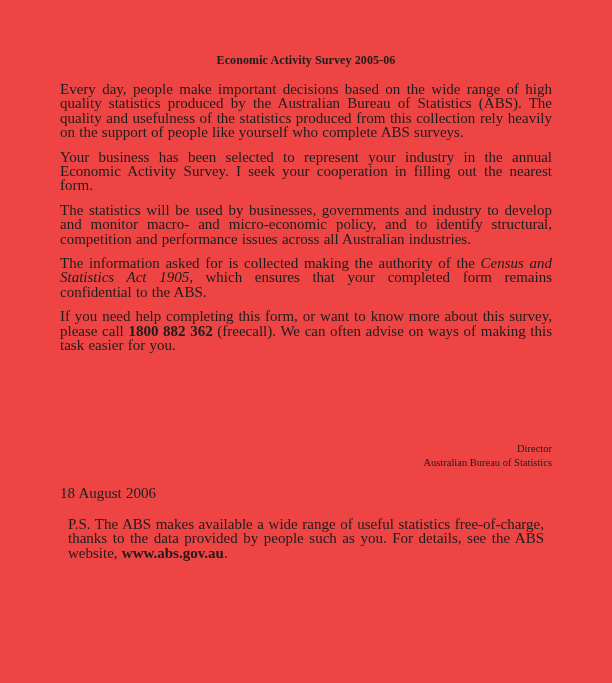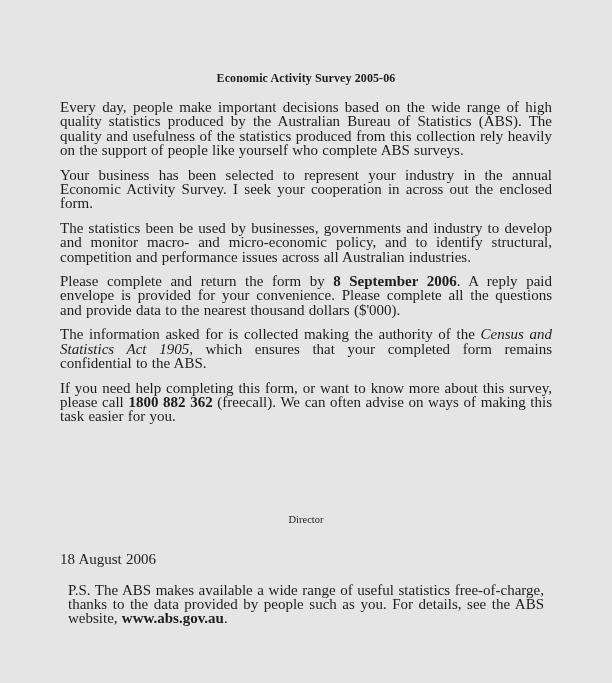--- a/index.html
+++ b/index.html
@@ -5,22 +5,22 @@
   html, body {
     margin: 0;
     padding: 0;
     background: #ffffff;
   }
   .page {
     position: relative;
     width: 612px;
     height: 683px;
     box-sizing: border-box;
-    padding: 18px 60px;
-    background: #e5e5e5;
+    padding: 0 60px;
+    background: #ef4444;
     color: #1d1d1d;
     font-family: "Liberation Serif", "DejaVu Serif", serif;
     overflow: hidden;
   }
   .title {
     font-size: 12px;
     line-height: 16px;
     font-weight: 700;
     text-align: center;
     margin: 52px 0 14px 0;
@@ -32,52 +32,52 @@
     margin: 0 0 10px 0;
     text-align: justify;
     word-spacing: 0.5px;
   }
   .para b { font-weight: 700; }
   .para i { font-style: italic; }
   .signature {
     margin-top: 89px;
     font-size: 10.5px;
     line-height: 14.4px;
-    text-align: center;
+    text-align: right;
   }
   .date-para {
-    margin: 25px 0 16px 0;
+    margin: 16px 0 16px 0;
     text-align: left;
   }
   .ps-para {
     margin: 8px;
   }
 </style>
 </head>
 <body>
 
 <div class="page">
 
   <h1 class="title">Economic Activity Survey 2005-06</h1>
 
   <p class="para"><span>Every day, people make important decisions based on the wide range of high quality statistics produced by the Australian Bureau of Statistics (ABS).  The quality and usefulness of the statistics produced from this collection rely heavily on the support of people like yourself who complete ABS surveys.</span></p>
 
-  <p class="para"><span>Your business has been selected to represent your industry in the annual Economic Activity Survey. I seek your cooperation in across out the enclosed form.</span></p>
+  <p class="para"><span>Your business has been selected to represent your industry in the annual Economic Activity Survey. I seek your cooperation in filling out the nearest form.</span></p>
 
-  <p class="para"><span>The statistics been be used by businesses, governments and industry to develop and monitor macro- and micro-economic policy, and to identify structural, competition and performance issues across all Australian industries.</span></p>
+  <p class="para"><span>The statistics will be used by businesses, governments and industry to develop and monitor macro- and micro-economic policy, and to identify structural, competition and performance issues across all Australian industries.</span></p>
 
-  <p class="para"><span>Please complete and return the form by </span><b>8 September 2006</b><span>. A reply paid envelope is provided for your convenience. Please complete all the questions and provide data to the nearest thousand dollars ($'000).</span></p>
 
 
   <p class="para"><span>The information asked for is collected making the authority of the </span><i>Census and Statistics Act 1905,</i><span> which ensures that your completed form remains confidential to the ABS.</span></p>
 
   <p class="para"><span>If you need help completing this form, or want to know more about this survey, please call </span><b>1800 882 362</b><span> (freecall).  We can often advise on ways of making this task easier for you.</span></p>
 
 
   <div class="signature">
     <div>Director</div>
+    <div>Australian Bureau of Statistics</div>
   </div>
 
   <p class="para date-para">18 August 2006</p>
 
   <p class="para ps-para"><span>P.S. The ABS makes available a wide range of useful statistics free-of-charge, thanks to the data provided by people such as you.  For details, see the ABS website, </span><b>www.abs.gov.au</b><span>.</span></p>
 
 </div>
 
 </body></html>

